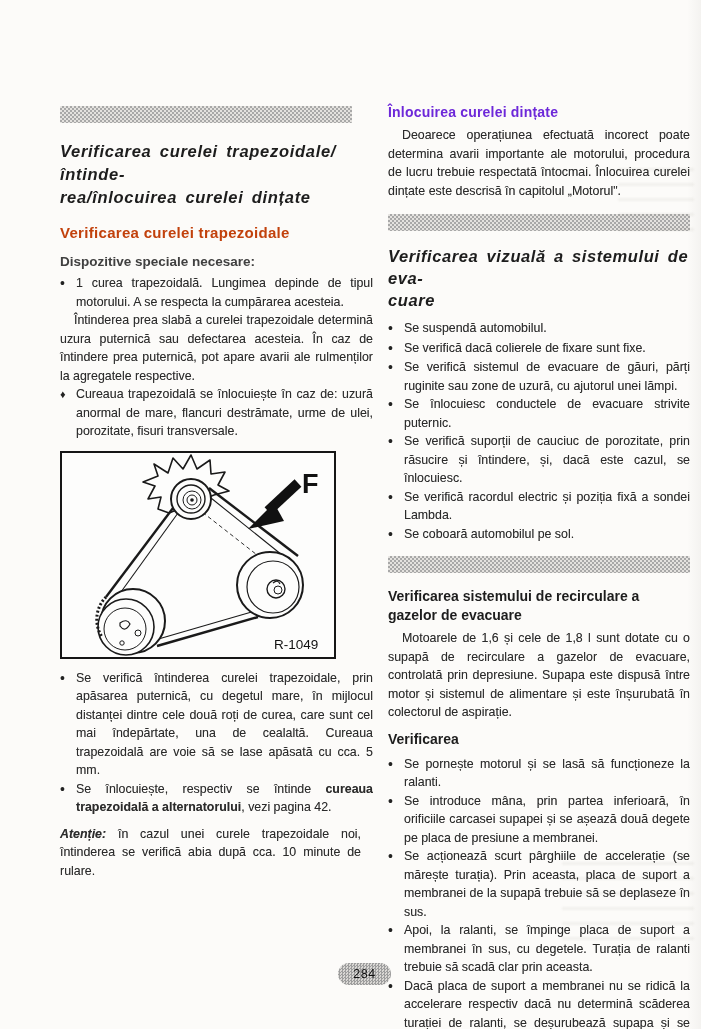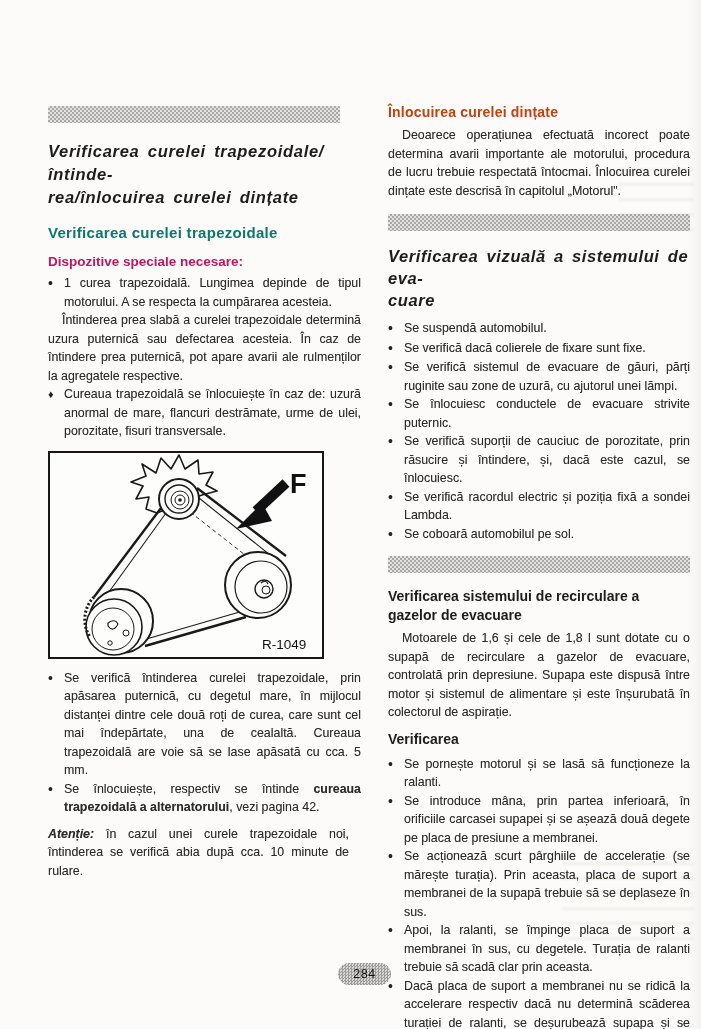--- a/index.html
+++ b/index.html
@@ -9,39 +9,39 @@
     font-family:"Liberation Sans","DejaVu Sans",sans-serif;
     color:#262626;
   }
   
   #page::after{
     content:"";position:absolute;top:0;right:0;width:14px;height:100%;
     background:linear-gradient(to right,rgba(0,0,0,0),rgba(90,85,75,0.05));
     pointer-events:none;
   }
   .col{position:absolute;}
-  #left-col{left:48px;top:106px;width:313px;}
+  #left-col{left:60px;top:106px;width:313px;}
   #right-col{left:388px;top:104px;width:302px;}
 
   .hatch-bar{
     height:17px;
     background:repeating-conic-gradient(#a8a8a8 0% 25%, #e4e2df 0% 50%);
     background-size:4px 4px;
     border-radius:1px;
   }
   #left-col .hatch-bar{width:292px;}
 
   h1.main{
     font-size:16.5px;font-weight:bold;font-style:italic;
     letter-spacing:0.7px;word-spacing:3px;line-height:23px;
     margin:17px 0 0 0;color:#1d1d1d;
   }
-  h2.sub{font-size:15px;font-weight:bold;margin:15px 0 0 0;color:#0f766e;letter-spacing:0.3px;}
-  h3.minor{font-size:13.5px;font-weight:bold;margin:13px 0 0 0;color:#be185d;}
-  .rh1{font-size:14px;font-weight:bold;margin:0;color:#c2410c;letter-spacing:0.2px;}
+  h2.sub{font-size:15px;font-weight:bold;margin:15px 0 0 0;color:#c2410c;letter-spacing:0.3px;}
+  h3.minor{font-size:13.5px;font-weight:bold;margin:13px 0 0 0;color:#404040;}
+  .rh1{font-size:14px;font-weight:bold;margin:0;color:#6d28d9;letter-spacing:0.2px;}
   .rh2{
     font-size:16.5px;font-weight:bold;font-style:italic;
     letter-spacing:0.6px;word-spacing:3px;line-height:22px;
     margin:14px 0 0 0;color:#1d1d1d;
   }
   .rh3{font-size:14px;font-weight:bold;line-height:19px;margin:14px 0 0 0;color:#1d1d1d;}
 
   p.body, .li-text{
     font-size:12.4px;line-height:18.5px;text-align:justify;color:#2b2b2b;
     text-shadow:0 0 0.5px rgba(40,40,40,0.35);

